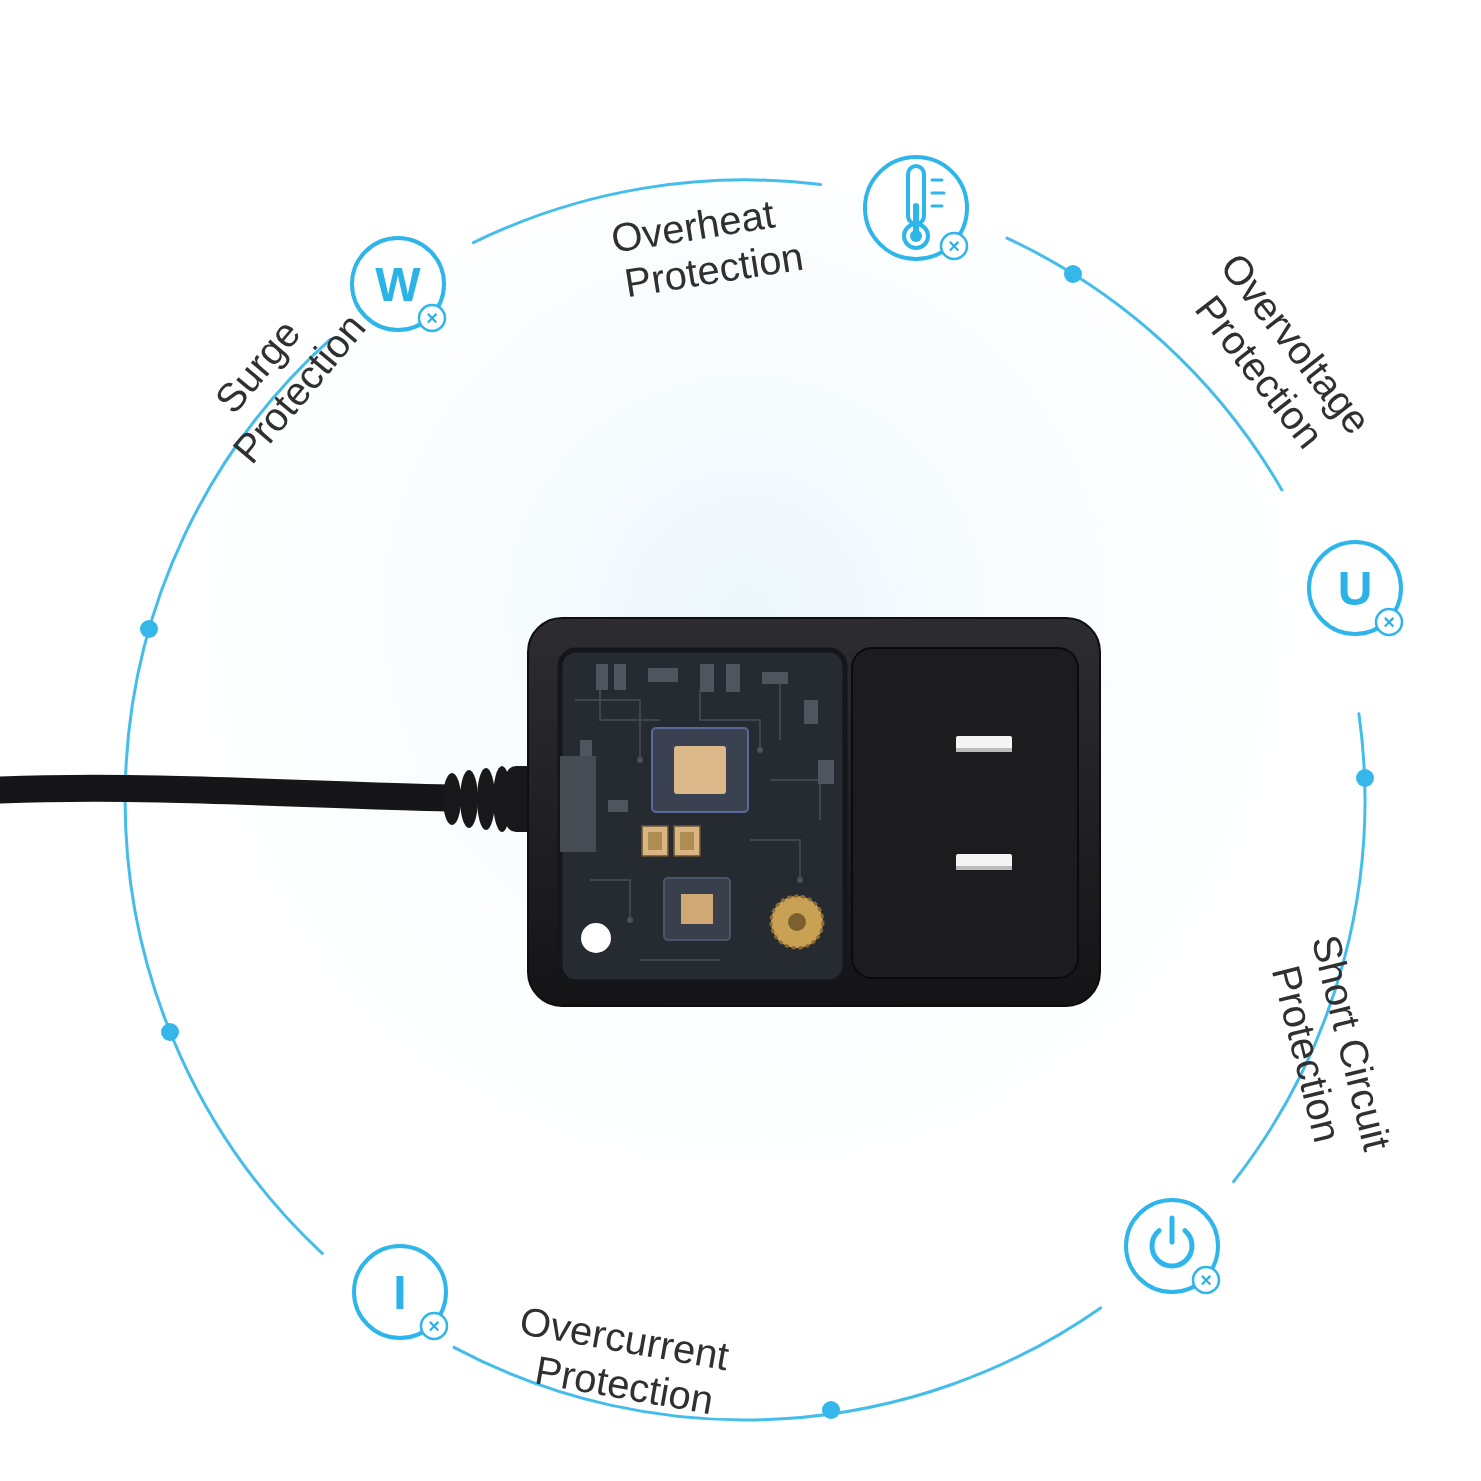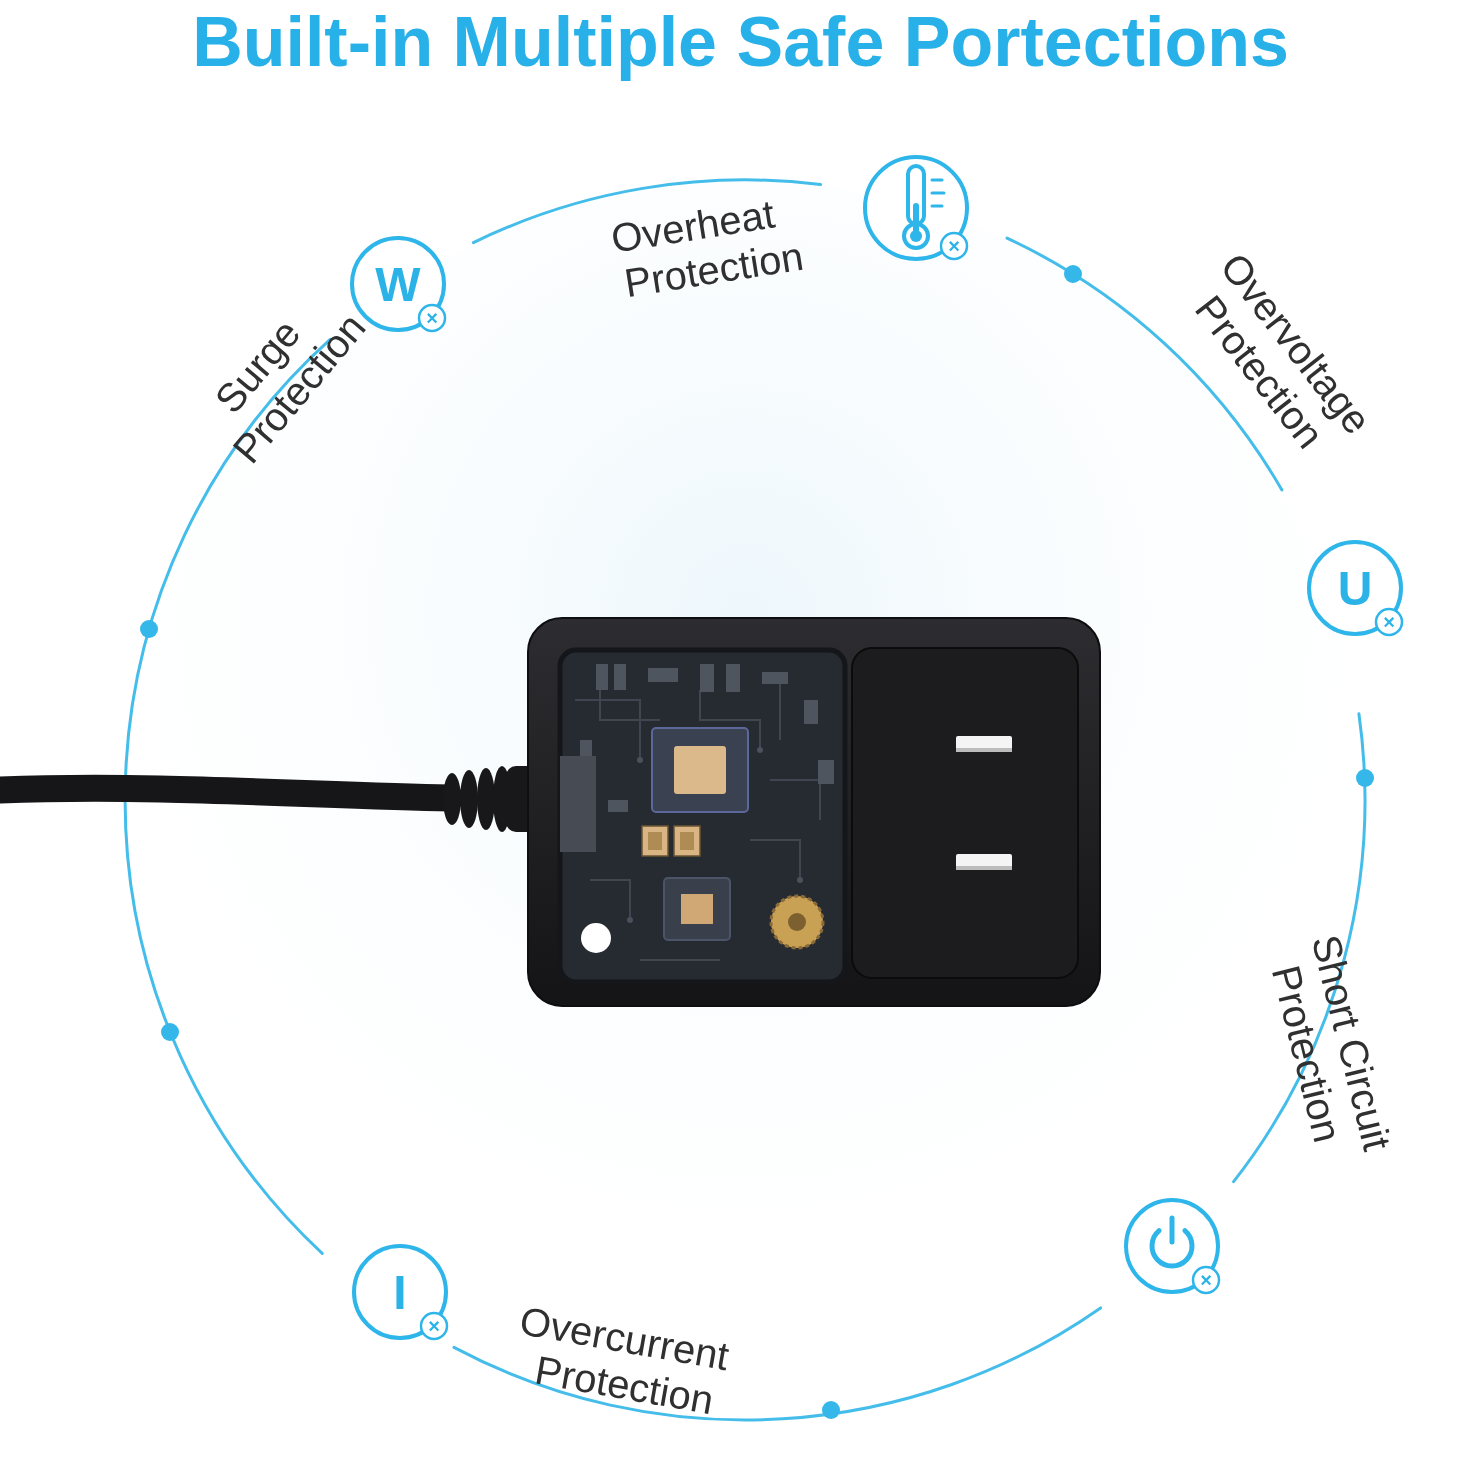--- a/index.html
+++ b/index.html
@@ -14,21 +14,20 @@
   .badge-x{font-family:"Liberation Sans",sans-serif;font-size:20px;font-weight:bold;fill:#2bb3e8;
            text-anchor:middle;dominant-baseline:central;}
   .icon-circle{fill:#ffffff;stroke:#2eb5e9;stroke-width:4;}
   .badge-circle{fill:#ffffff;stroke:#2eb5e9;stroke-width:2.5;}
   .ring{stroke:#45bdea;stroke-width:3;fill:none;stroke-linecap:round;}
 </style>
 </head>
 <body>
 
 <div class="canvas">
-  <div class="title">Built-in Multiple Safe Portections</div>
 
   <svg width="1481" height="1481" viewBox="0 0 1481 1481">
     <defs>
       <radialGradient id="innerTint" cx="50%" cy="35%" r="70%">
         <stop offset="0%" stop-color="#edf7fc"></stop>
         <stop offset="85%" stop-color="#ffffff" stop-opacity="0"></stop>
       </radialGradient>
       <linearGradient id="bodyGrad" x1="0" y1="0" x2="0" y2="1">
         <stop offset="0%" stop-color="#2d2d31"></stop>
         <stop offset="100%" stop-color="#141416"></stop>

